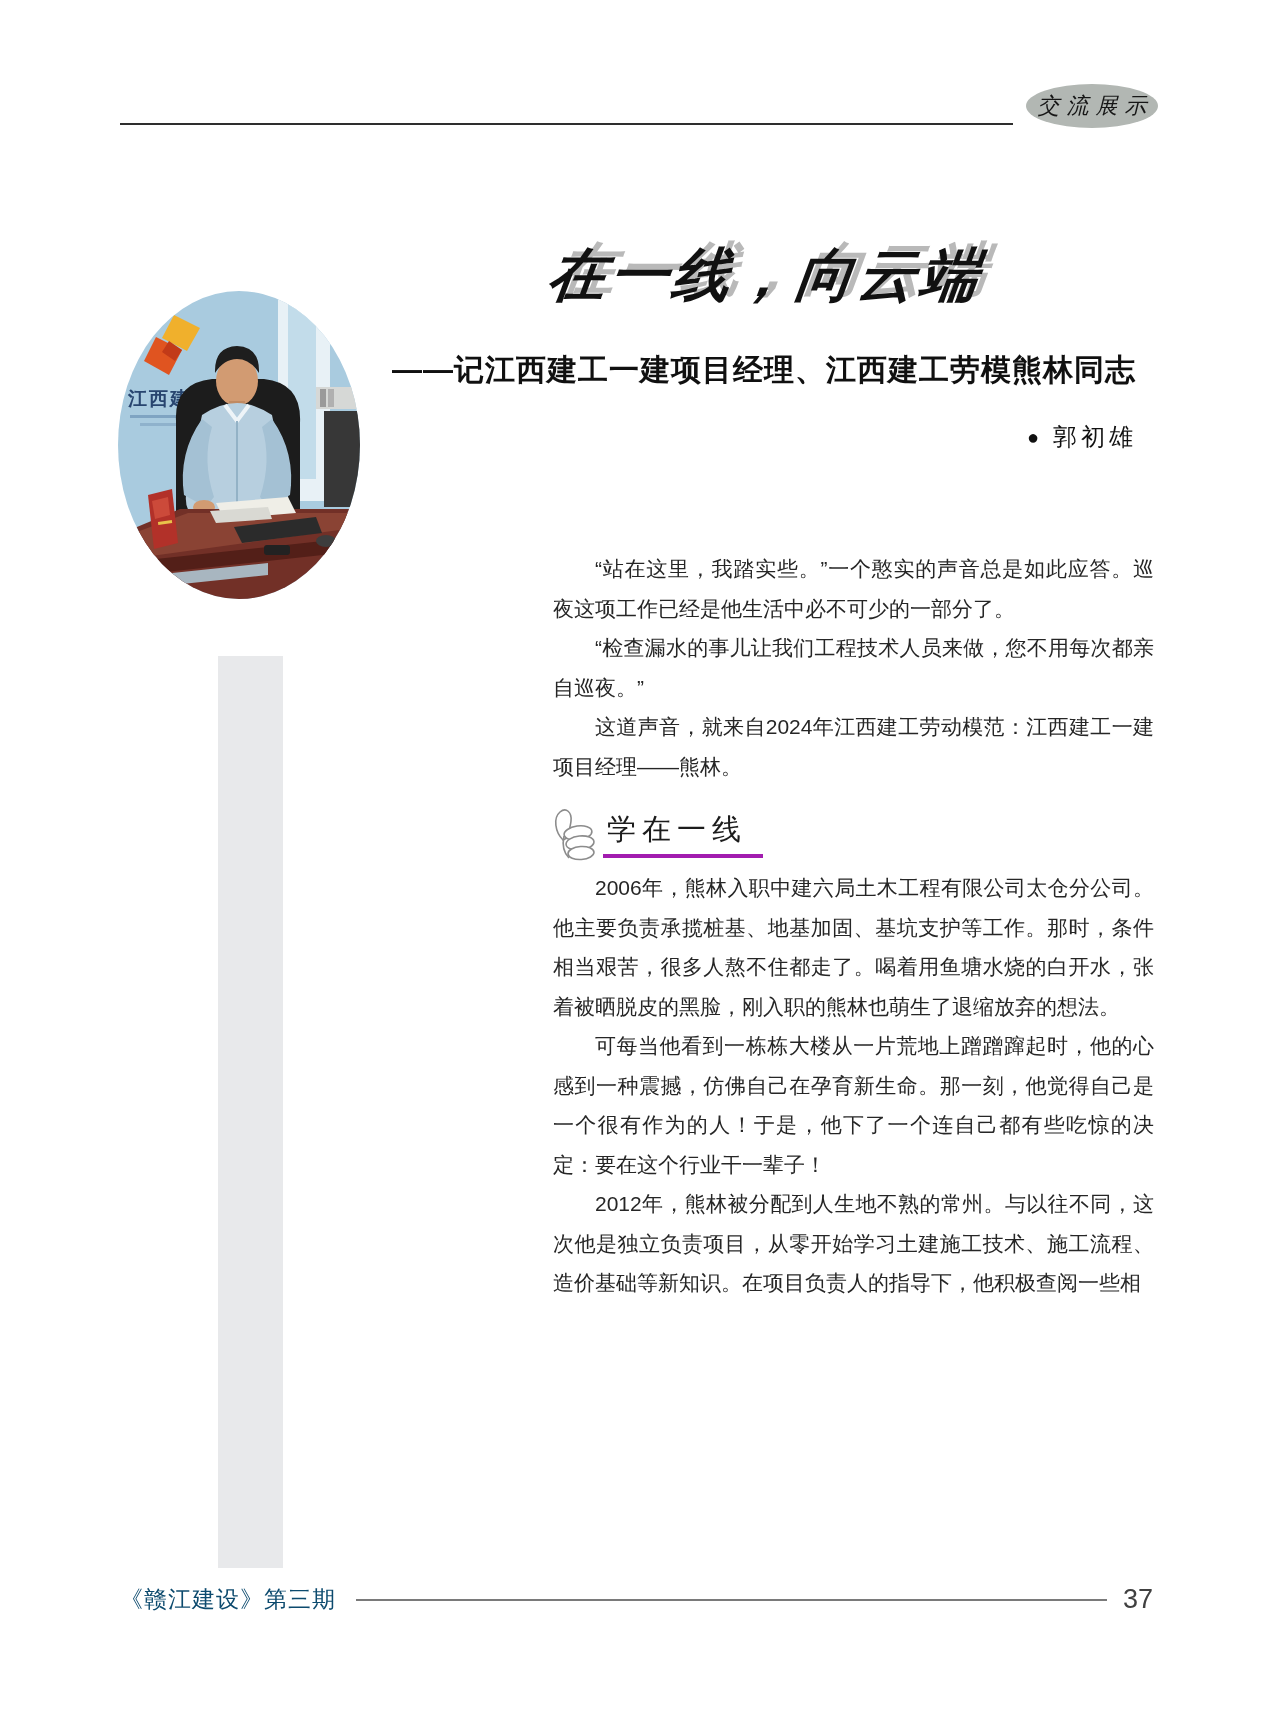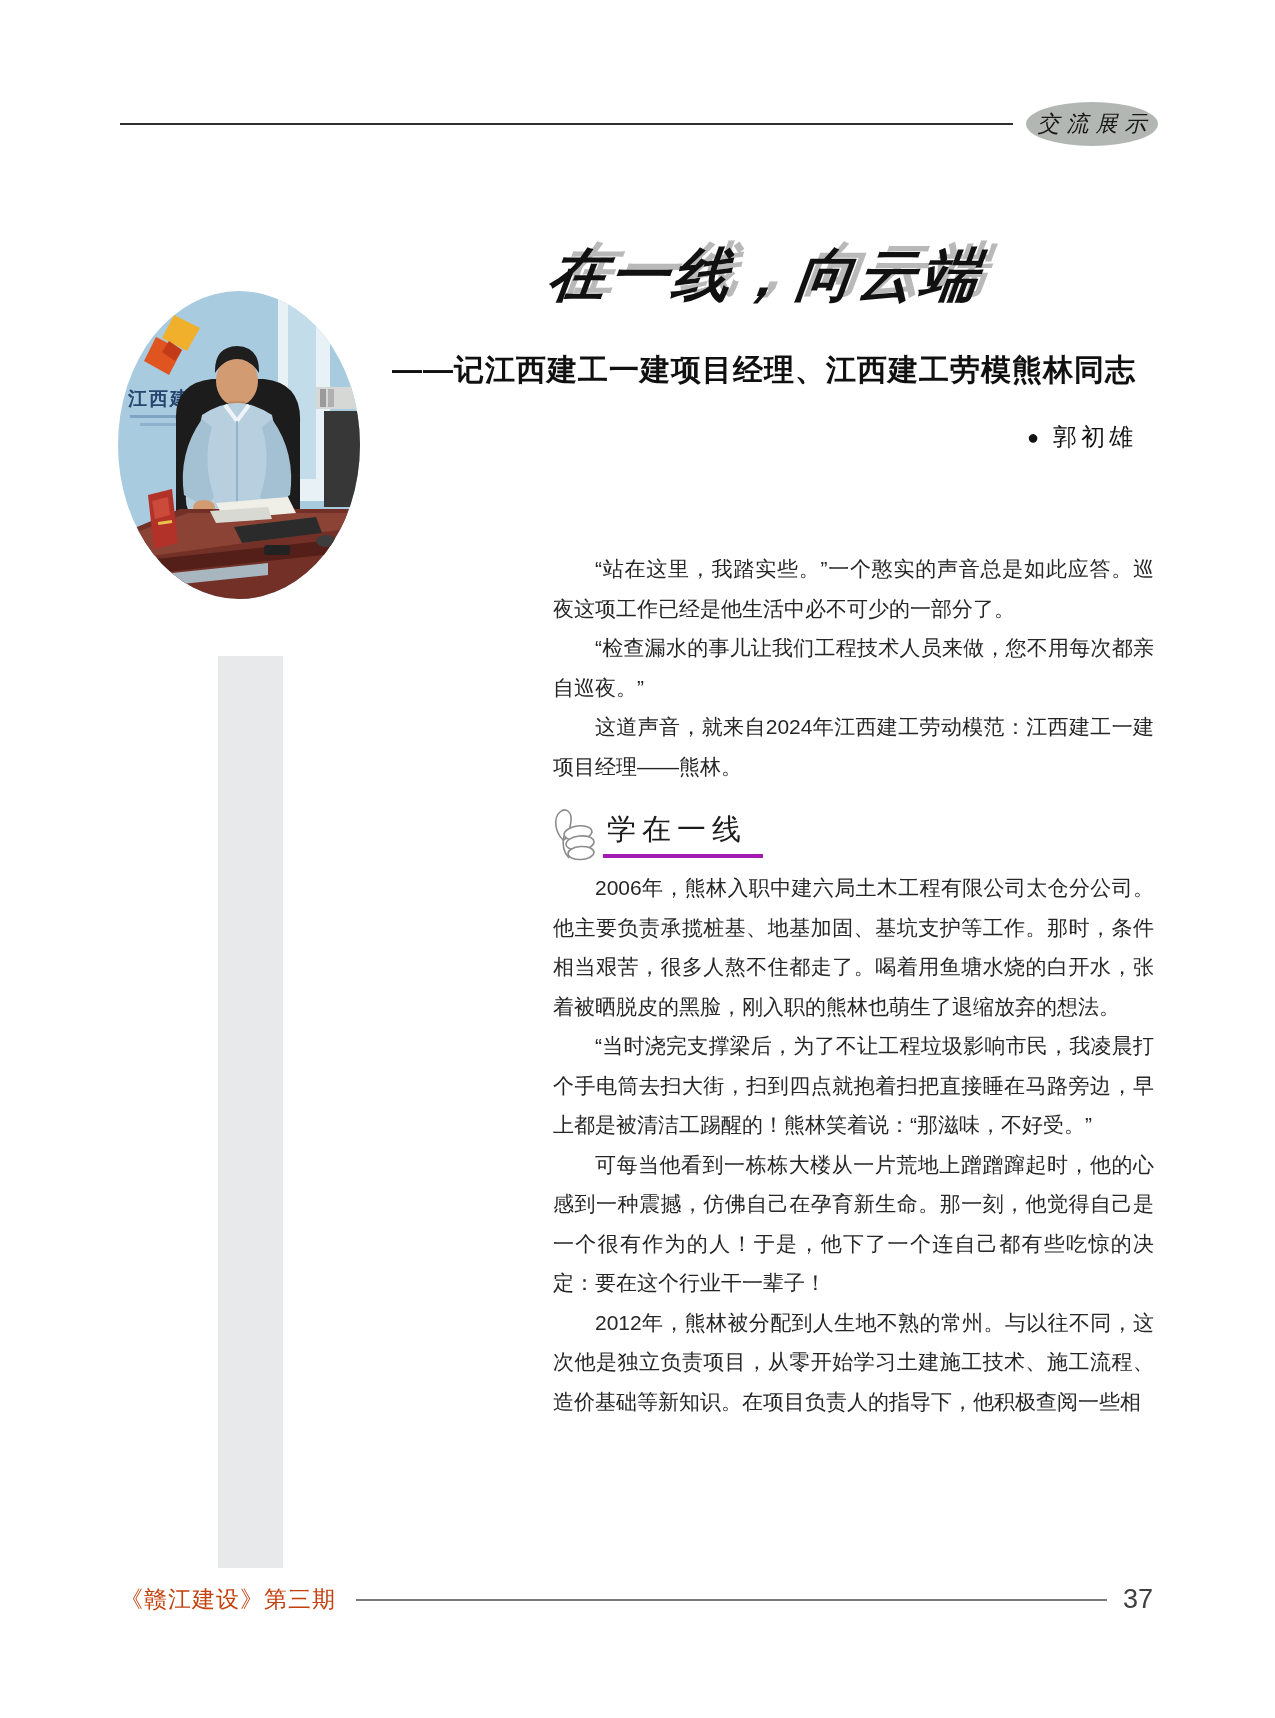--- a/index.html
+++ b/index.html
@@ -4,21 +4,21 @@
 <style>
   html,body { margin:0; padding:0; background:#ffffff; }
   .page {
     position:relative; width:1275px; height:1718px; background:#ffffff;
     font-family:"Liberation Sans", sans-serif; color:#222; overflow:hidden;
   }
 
   
   .top-rule { position:absolute; left:120px; top:123px; width:893px; height:2px; background:#2e2e2e; }
   .badge {
-    position:absolute; left:1026px; top:102px; width:132px; height:44px;
+    position:absolute; left:1026px; top:84px; width:132px; height:44px;
     background:#b2b7b3; border-radius:50%;
     display:flex; align-items:center; justify-content:center;
     font-family:"Liberation Serif", serif; font-style:italic;
     font-size:22px; letter-spacing:7px; color:#161616; text-indent:7px;
   }
 
   .calli-title {
     position:absolute; left:548px; top:198px; width:430px;
     font-family:"DejaVu Serif", serif; font-weight:bold; font-style:italic;
     font-size:58px; color:#111; white-space:nowrap; letter-spacing:4px;
@@ -59,21 +59,21 @@
     display:inline-block; font-size:29px; letter-spacing:6px; color:#1c1c1c;
     border-bottom:4px solid #a21caf; padding:0 16px 8px 4px; line-height:34px;
     text-indent:0;
   }
 
   
   .footer {
     position:absolute; left:120px; right:122px; top:1584px;
     display:flex; align-items:center;
   }
-  .footer-left { font-size:23px; color:#c2410c; letter-spacing:1px; white-space:nowrap; }
+  .footer-left { font-size:23px; color:#0c4a6e; letter-spacing:1px; white-space:nowrap; }
   .footer-rule { flex:1; height:2px; background:#7a7a7a; margin:0 16px 0 20px; }
   .page-num { font-size:27px; color:#404040; }
 </style>
 </head>
 <body>
 
 <div class="page">
 
   <div class="top-rule"></div>
 
@@ -152,21 +152,20 @@
           <ellipse cx="31" cy="27" rx="14" ry="7" transform="rotate(-8 31 27)"></ellipse>
           <ellipse cx="33" cy="37" rx="14" ry="7" transform="rotate(-6 33 37)"></ellipse>
           <ellipse cx="34" cy="47" rx="13" ry="6.5" transform="rotate(-4 34 47)"></ellipse>
           <path d="M17 30 Q14 44 22 52" fill="none"></path>
         </g>
       </svg>
       <span class="heading-text">学在一线</span>
     </div>
 
     <p>2006年，熊林入职中建六局土木工程有限公司太仓分公司。他主要负责承揽桩基、地基加固、基坑支护等工作。那时，条件相当艰苦，很多人熬不住都走了。喝着用鱼塘水烧的白开水，张着被晒脱皮的黑脸，刚入职的熊林也萌生了退缩放弃的想法。</p>
-    <p>“当时浇完支撑梁后，为了不让工程垃圾影响市民，我凌晨打个手电筒去扫大街，扫到四点就抱着扫把直接睡在马路旁边，早上都是被清洁工踢醒的！熊林笑着说：“那滋味，不好受。”</p>
     <p>可每当他看到一栋栋大楼从一片荒地上蹭蹭蹿起时，他的心感到一种震撼，仿佛自己在孕育新生命。那一刻，他觉得自己是一个很有作为的人！于是，他下了一个连自己都有些吃惊的决定：要在这个行业干一辈子！</p>
     <p>2012年，熊林被分配到人生地不熟的常州。与以往不同，这次他是独立负责项目，从零开始学习土建施工技术、施工流程、造价基础等新知识。在项目负责人的指导下，他积极查阅一些相</p>
   </div>
 
   <div class="footer">
     <span class="footer-left">《赣江建设》第三期</span>
     <div class="footer-rule"></div>
     <span class="page-num">37</span>
   </div>
 

